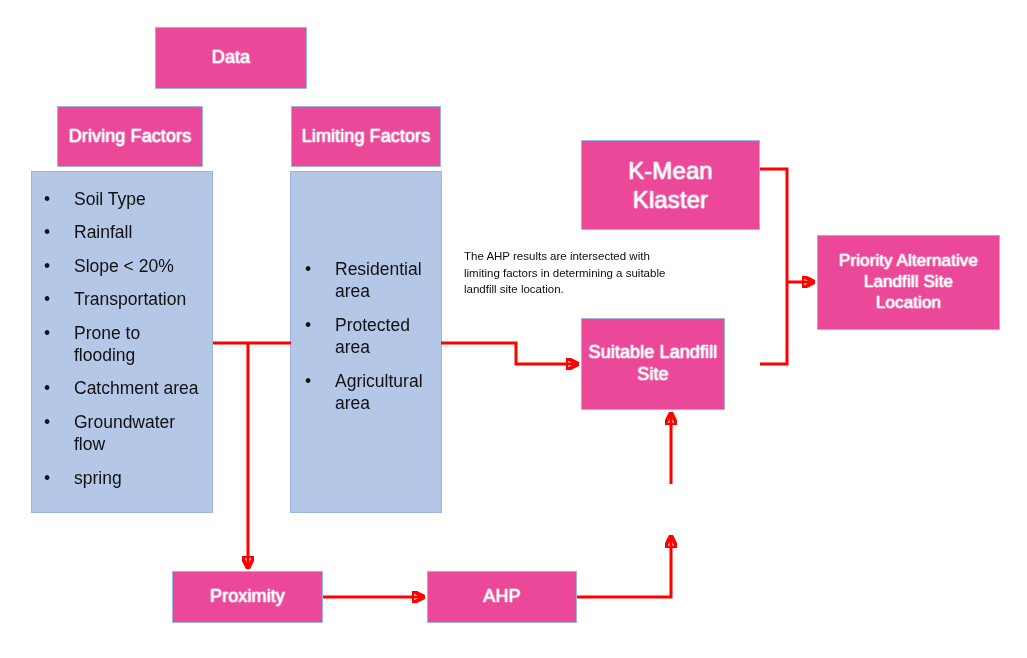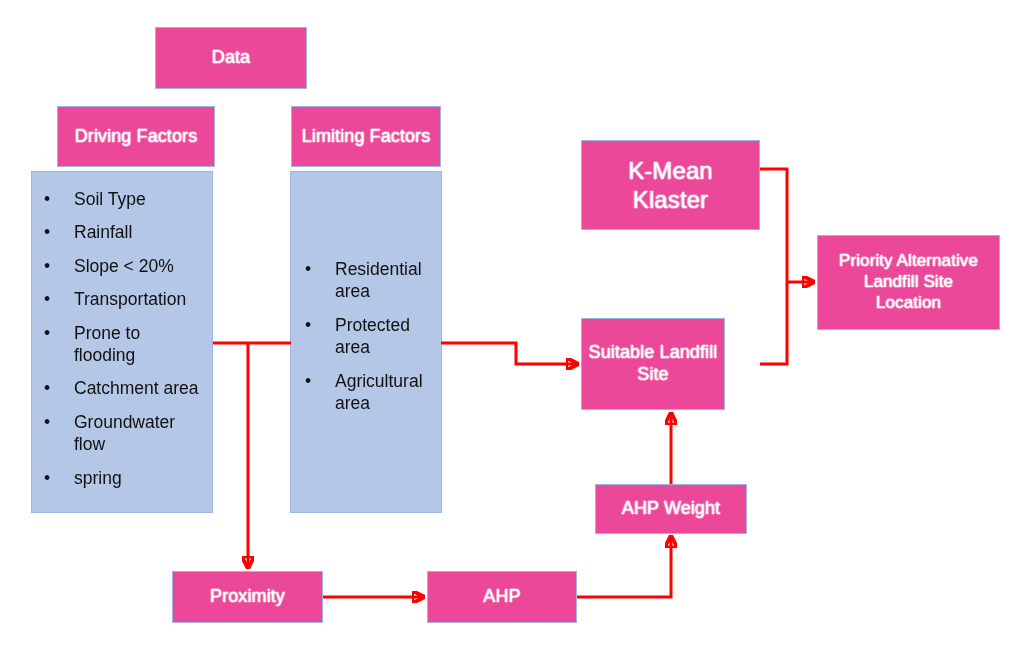--- a/index.html
+++ b/index.html
@@ -201,26 +201,29 @@
         <span class="bullet">•</span>
         <span class="li-text">Protected area</span>
       </li>
       <li>
         <span class="bullet">•</span>
         <span class="li-text">Agricultural area</span>
       </li>
     </ul>
   </div>
 
+  <div class="annotation" style="left:464px; top:248px; width:215px;">The AHP results are intersected with
+limiting factors in determining a suitable
+landfill site location.</div>
 
   <div class="node" id="node-data" style="left:155px; top:27px; width:152px; height:62px; font-size:18px;">
     <span class="node-label">Data</span>
   </div>
 
-  <div class="node" id="node-driving-factors" style="left:57px; top:106px; width:158px; height:61px; font-size:18px;">
+  <div class="node" id="node-driving-factors" style="left:57px; top:106px; width:146px; height:61px; font-size:18px;">
     <span class="node-label">Driving Factors</span>
   </div>
 
   <div class="node" id="node-limiting-factors" style="left:291px; top:106px; width:150px; height:61px; font-size:18px;">
     <span class="node-label">Limiting Factors</span>
   </div>
 
   <div class="node" id="node-kmean-klaster" style="left:581px; top:140px; width:179px; height:90px; font-size:24px;justify-content:flex-end;">
     <span class="node-label">K-Mean Klaster</span>
   </div>
@@ -229,23 +232,20 @@
     <span class="node-label">Priority Alternative
 Landfill Site
 Location</span>
   </div>
 
   <div class="node" id="node-suitable-site" style="left:581px; top:318px; width:144px; height:92px; font-size:18px;">
     <span class="node-label">Suitable Landfill
 Site</span>
   </div>
 
-  <div class="node" id="node-ahp-weight" style="left:595px; top:484px; width:152px; height:50px; font-size:18px;">
-    <span class="node-label">AHP Weight</span>
-  </div>
 
   <div class="node" id="node-proximity" style="left:172px; top:571px; width:151px; height:52px; font-size:18px;">
     <span class="node-label">Proximity</span>
   </div>
 
   <div class="node" id="node-ahp" style="left:427px; top:571px; width:150px; height:52px; font-size:18px;">
     <span class="node-label">AHP</span>
   </div>
 
 </div>

